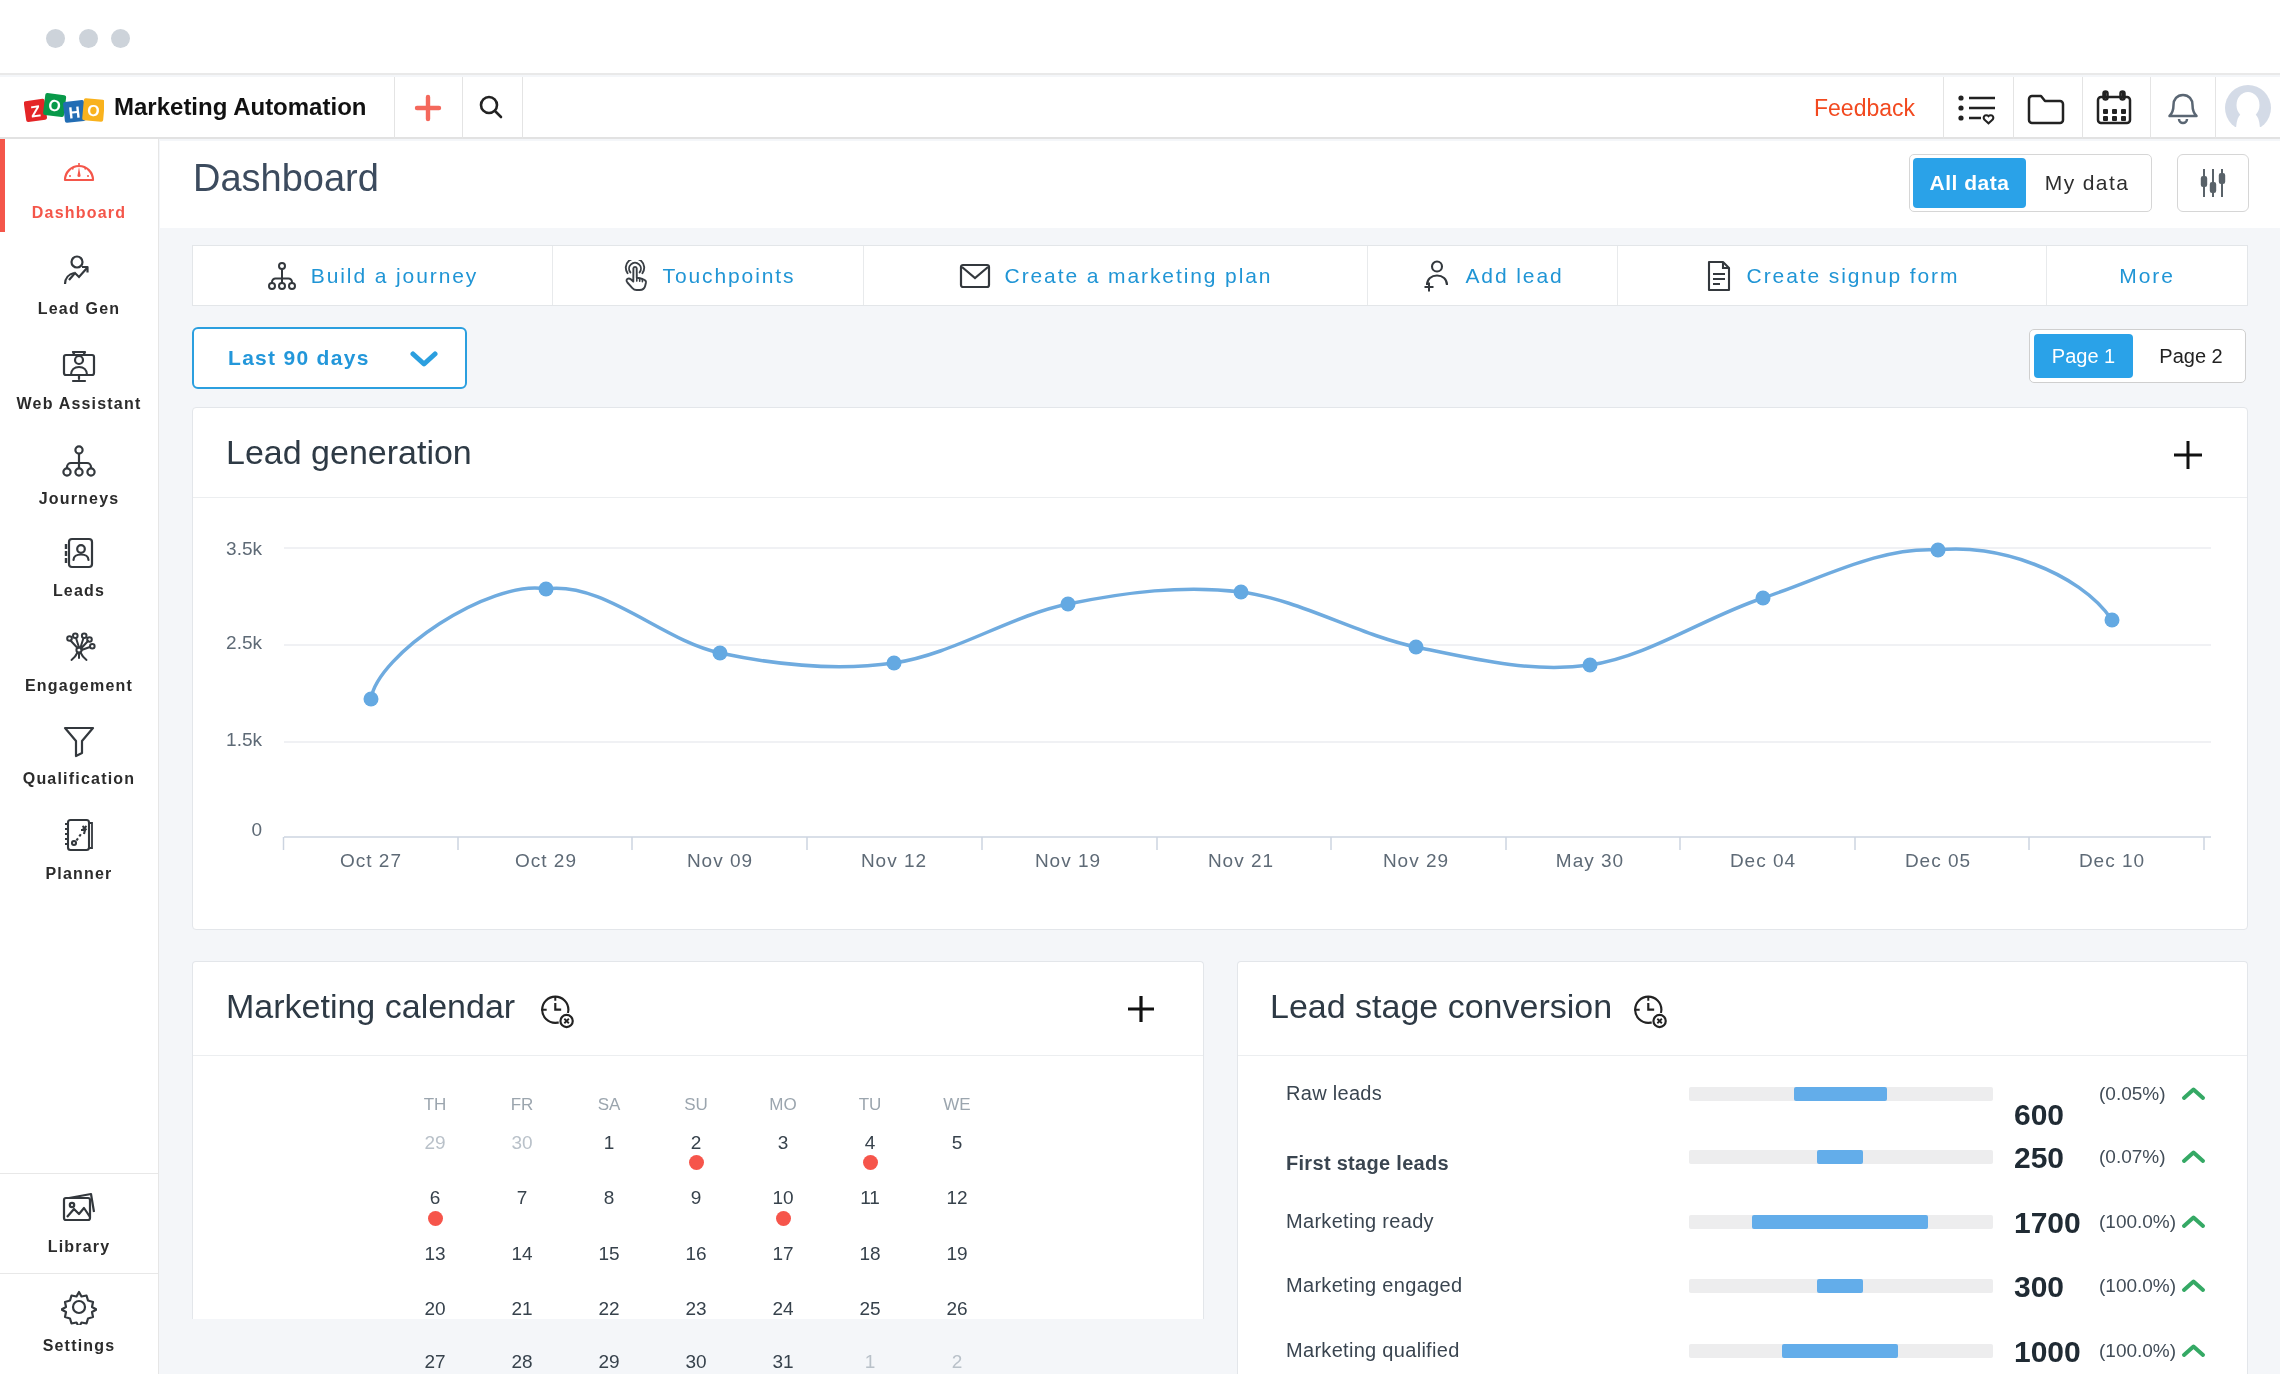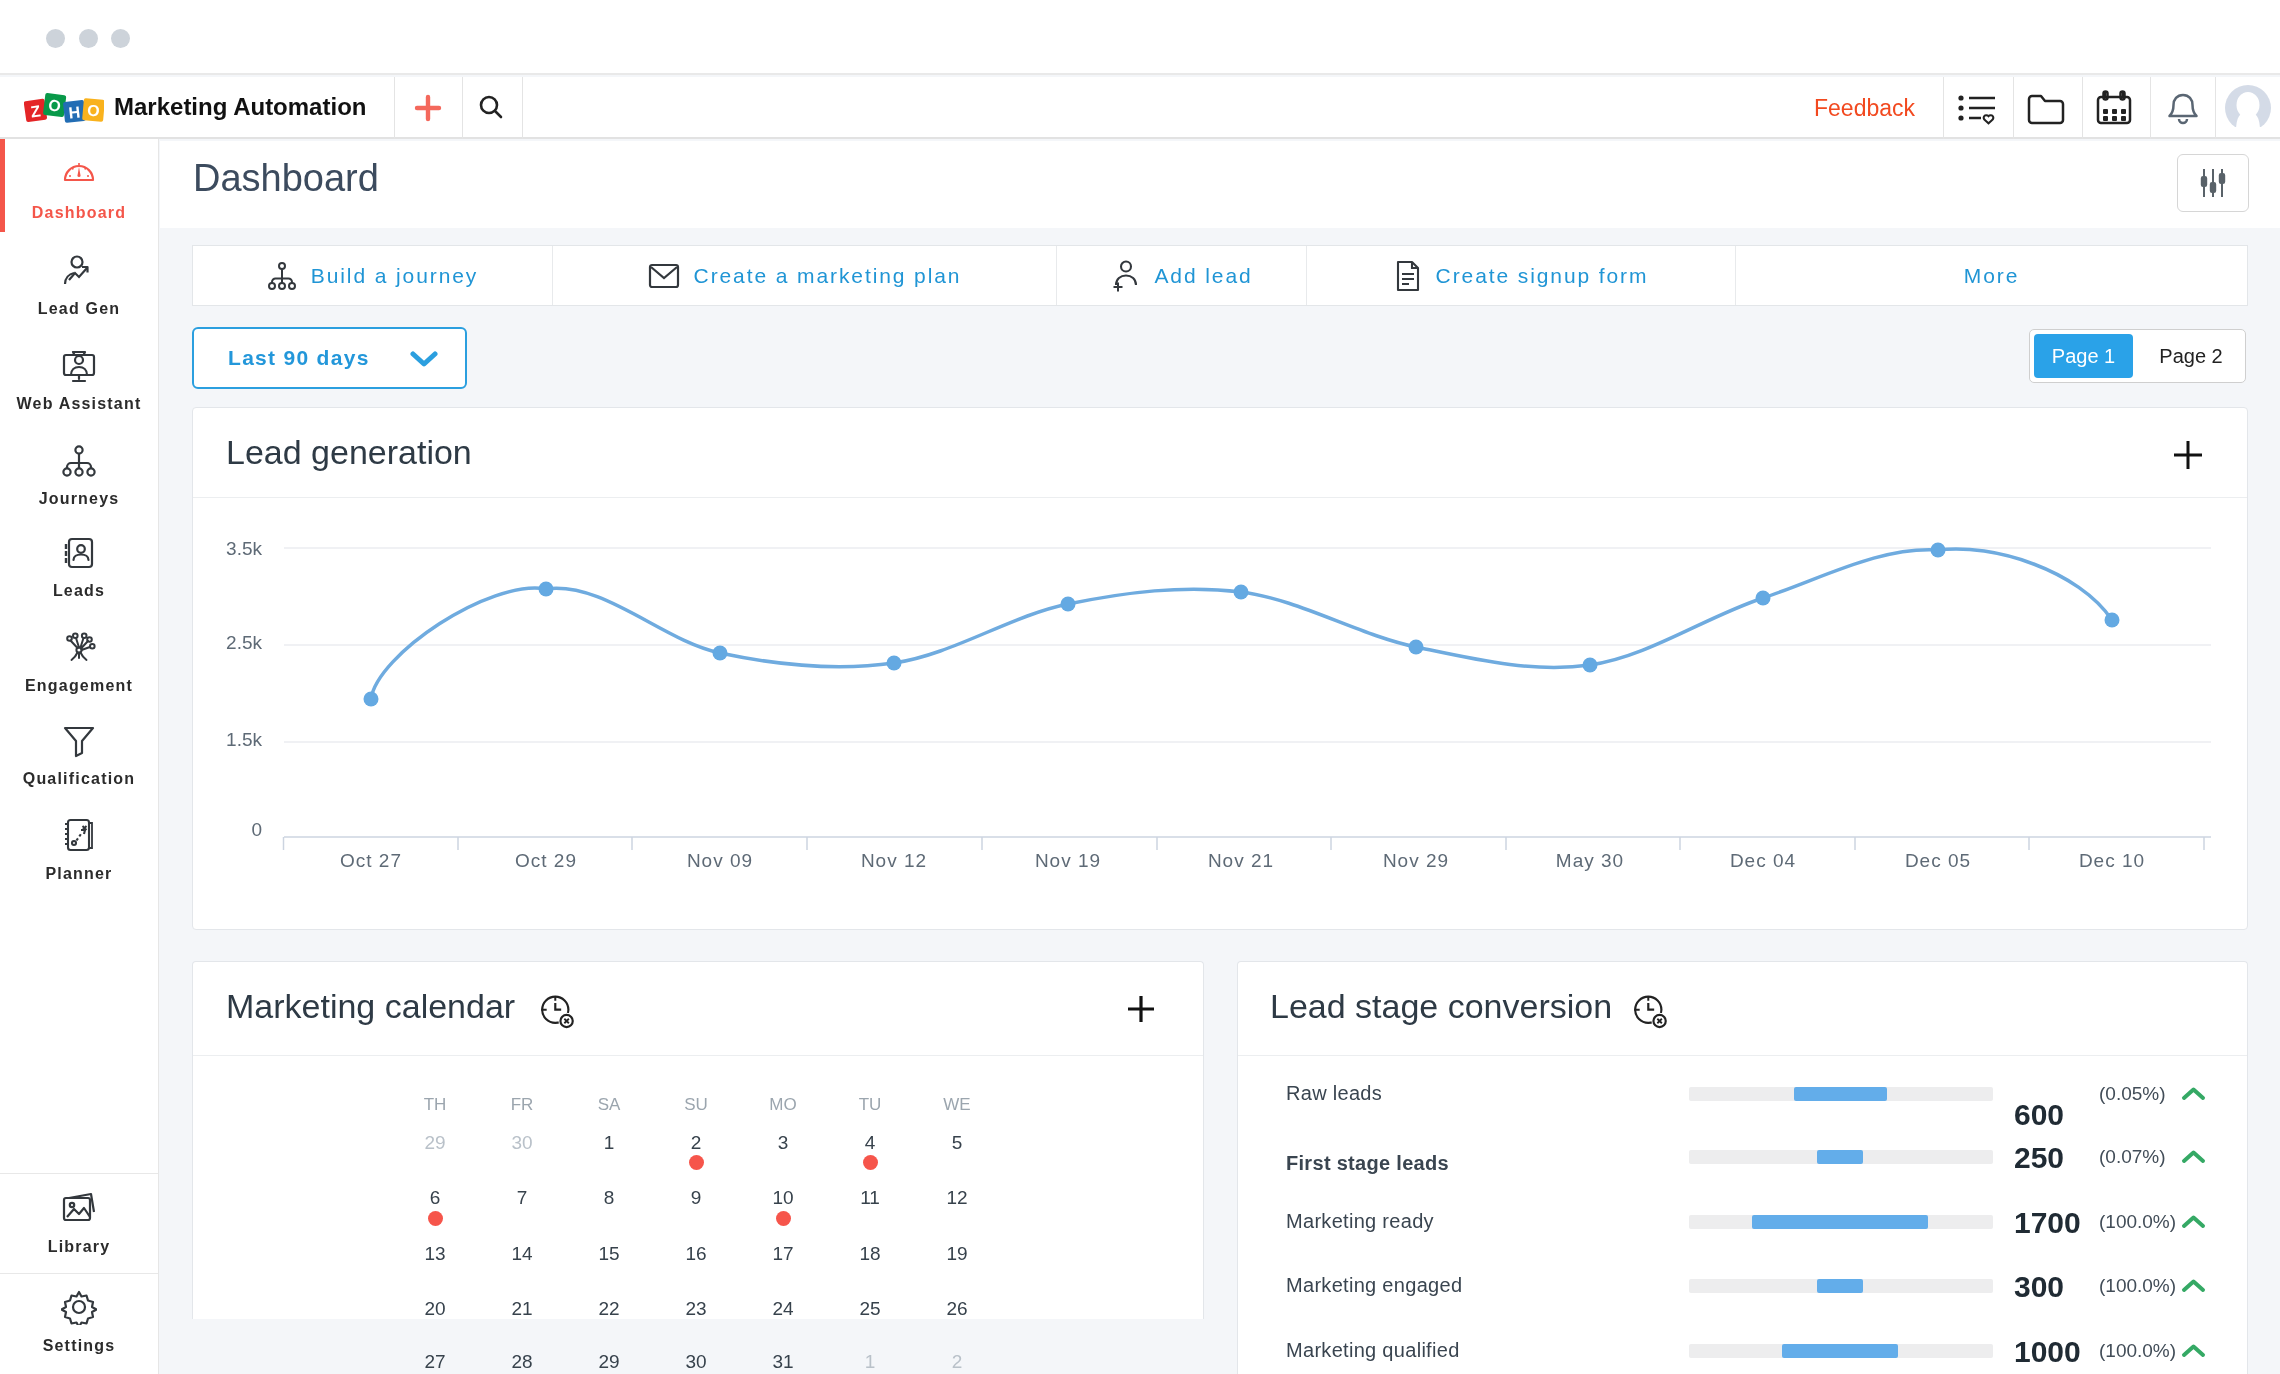--- a/index.html
+++ b/index.html
@@ -257,20 +257,24 @@
             <circle cx="18" cy="18" r="6"></circle>
             <path d="M18 3 l2.5 4.5 5-1 1.5 5 5 1.5 -1 5 4.5 2.5 -4.5 2.5 1 5 -5 1.5 -1.5 5 -5-1 -2.5 4.5 -2.5-4.5 -5 1 -1.5-5 -5-1.5 1-5 -4.5-2.5 4.5-2.5 -1-5 5-1.5 1.5-5 5 1z" stroke-linejoin="round"></path>
           </g>
         </svg>
       <span class="lbl">Settings</span>
     </div>
   </div>
 
   <div class="abs" id="titlerow">
     <div id="pgtitle">Dashboard</div>
+    <div id="seg">
+        <div class="sa">All data</div>
+        <div class="sm">My data</div>
+      </div>
     <div id="fbtn">
       <svg width="36" height="36" viewBox="0 0 36 36">
           <g stroke="#596269" stroke-width="2" fill="none">
             <path d="M9 4 v28 M18 4 v28 M27 4 v28"></path>
             <rect x="6.8" y="12" width="4.4" height="9" rx="1.2" fill="#596269"></rect>
             <rect x="15.8" y="18" width="4.4" height="9" rx="1.2" fill="#596269"></rect>
             <rect x="24.8" y="9" width="4.4" height="9" rx="1.2" fill="#596269"></rect>
           </g>
         </svg>
     </div>
@@ -281,20 +285,31 @@
       <svg width="30" height="30" viewBox="0 0 30 30">
           <g stroke="#33383d" stroke-width="2" fill="none">
             <circle cx="15" cy="5" r="3"></circle>
             <circle cx="5" cy="25" r="3"></circle>
             <circle cx="15" cy="25" r="3"></circle>
             <circle cx="25" cy="25" r="3"></circle>
             <path d="M15 8 v14 M5 22 v-1 a3.5 3.5 0 0 1 3.5 -3.5 h13 a3.5 3.5 0 0 1 3.5 3.5 v1"></path>
           </g>
         </svg>
       <span class="at">Build a journey</span>
+    </div>
+    <div class="acell" style="width:311px;">
+      <svg width="28" height="32" viewBox="0 0 28 32">
+          <g stroke="#3a3f45" stroke-width="1.9" fill="none" stroke-linecap="round" stroke-linejoin="round">
+            <path d="M6.6 13.2 A9.2 9.2 0 1 1 21.4 13.2"></path>
+            <path d="M9.4 12.4 A5.9 5.9 0 1 1 18.6 12.4"></path>
+            <path d="M12.4 8.2 a1.7 1.7 0 0 1 3.3 0 l0.1 9.5 2.9 0.5 2.7 0.8 2 0.9 c1.2 0.5 1.7 1.5 1.5 2.8 l-0.7 3.1 c-0.6 2.7-2.7 4.2-5.5 4.2 h-3.2 c-1.7 0-2.9-0.6-4.1-1.9 l-5-5.6 c-1.1-1.3-1.1-2.7-0.1-3.5 1-0.8 2.4-0.7 3.5 0.3 l2.5 2.2 z"></path>
+            <path d="M15.8 18 v3.1 M18.7 18.3 v3 M21.4 19.1 v2.7" stroke-width="1.6"></path>
+          </g>
+        </svg>
+      <span class="at">Touchpoints</span>
     </div>
     <div class="acell" style="width:504px;">
       <svg width="32" height="26" viewBox="0 0 32 26">
           <g stroke="#33383d" stroke-width="2.2" fill="none">
             <rect x="2" y="2" width="28" height="22" rx="2"></rect>
             <path d="M3 4 l13 11 13-11"></path>
           </g>
         </svg>
       <span class="at">Create a marketing plan</span>
     </div>

